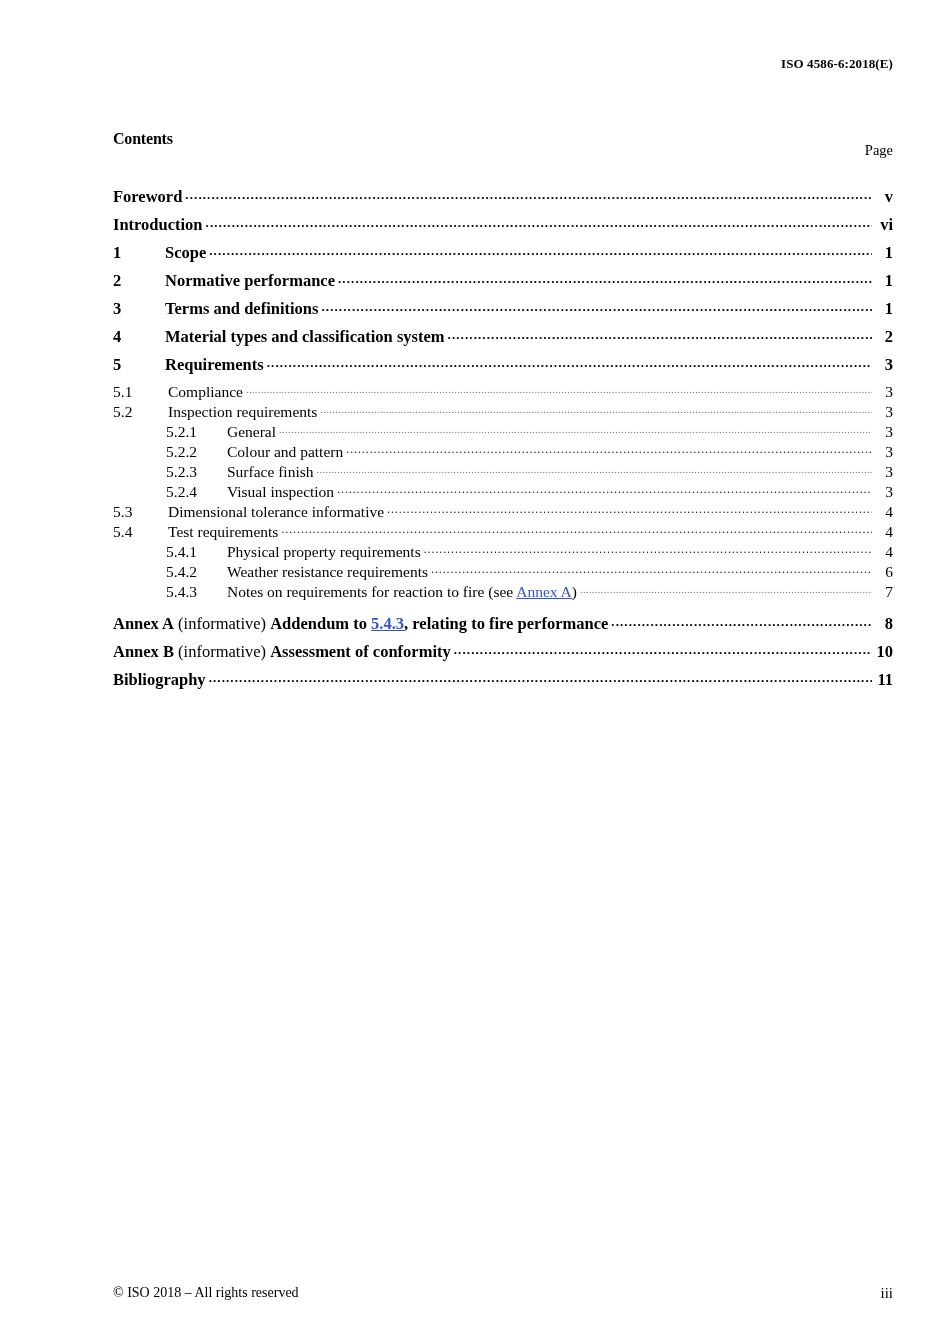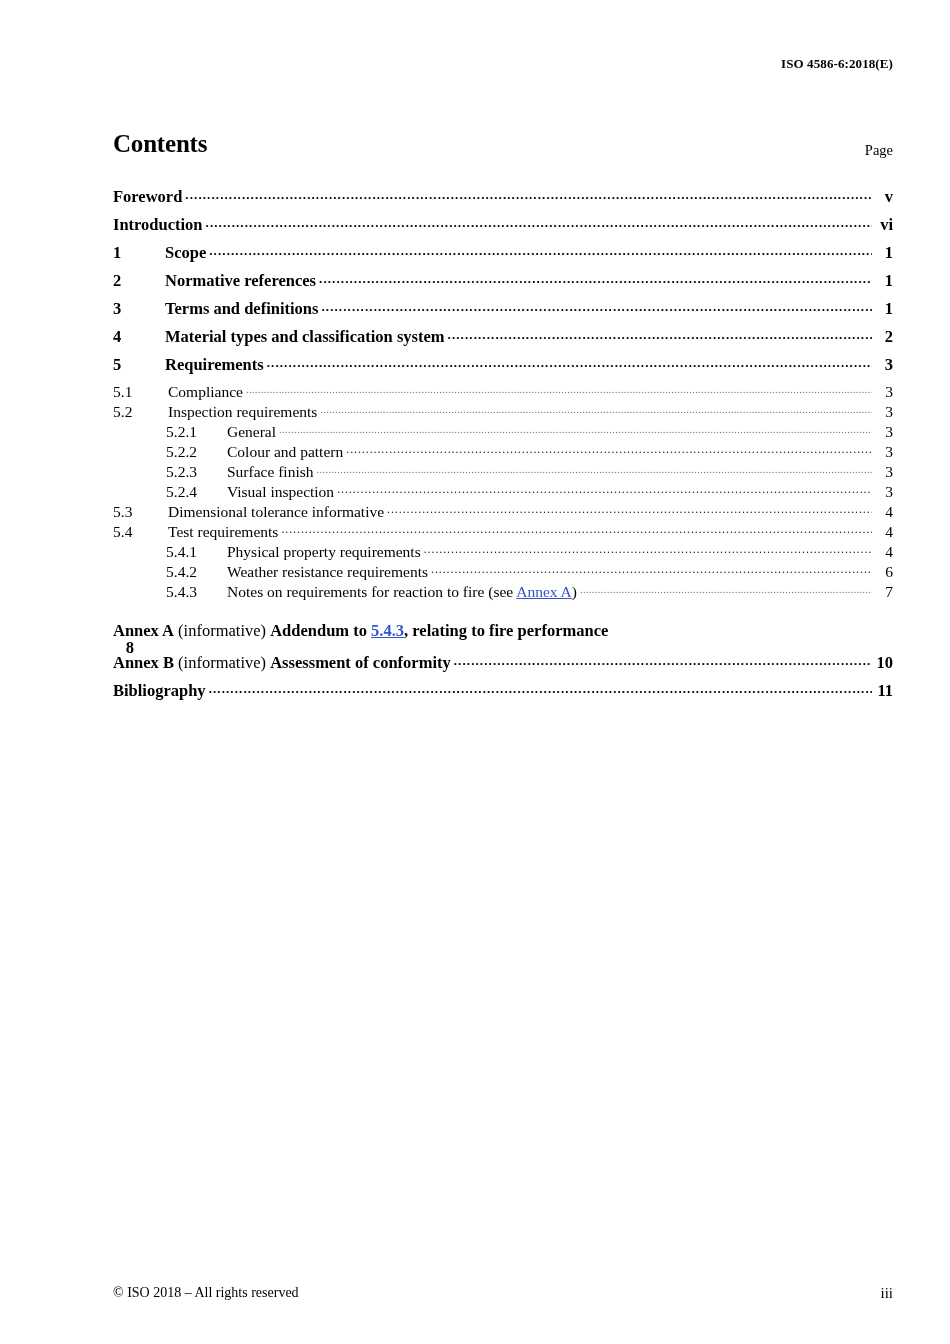--- a/index.html
+++ b/index.html
@@ -40,21 +40,21 @@
     position: absolute;
     top: 130px;
     left: 113px;
     width: 780px;
     height: 34px;
   }
   .contents-title {
     position: absolute;
     left: 0;
     top: 0;
-    font-size: 25px;
+    font-size: 16px;
     font-weight: bold;
     letter-spacing: -0.2px;
   }
   .page-label {
     position: absolute;
     right: 0;
     top: 12px;
     font-size: 14.5px;
     font-weight: normal;
   }
@@ -128,21 +128,21 @@
     color: #222;
   }
 
   .pageno {
     flex: 0 0 auto;
     text-align: right;
     min-width: 18px;
     padding-left: 3px;
   }
 
-  .gap-before { margin-top: 22px; flex-direction: column; }
+  .gap-before { margin-top: 11px; }
 
   
   .reg { font-weight: normal; }
   .lnk {
     color: #3355cc;
     text-decoration: underline;
   }
 
   
   .footer {
@@ -189,21 +189,21 @@
         <span class="pageno">vi</span>
       </div>
       <div class="toc-row lvl1">
         <span class="num">1</span>
         <span class="label">Scope</span>
         <span class="leader"></span>
         <span class="pageno">1</span>
       </div>
       <div class="toc-row lvl1">
         <span class="num">2</span>
-        <span class="label">Normative references</span>
+        <span class="label">Normative performance</span>
         <span class="leader"></span>
         <span class="pageno">1</span>
       </div>
       <div class="toc-row lvl1">
         <span class="num">3</span>
         <span class="label">Terms and definitions</span>
         <span class="leader"></span>
         <span class="pageno">1</span>
       </div>
       <div class="toc-row lvl1">

